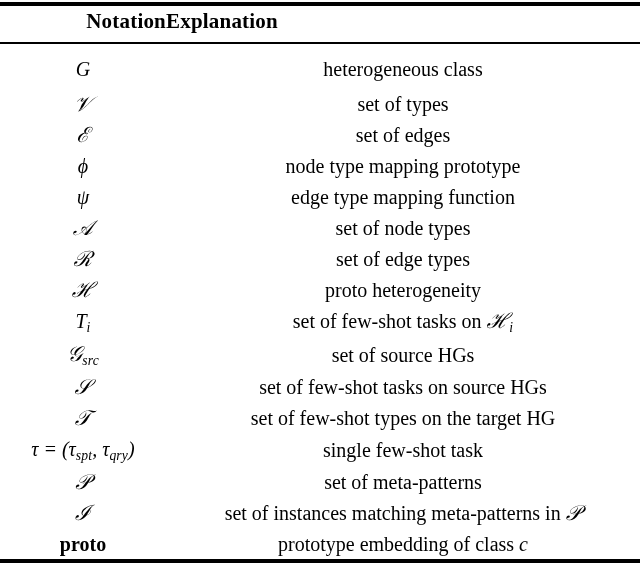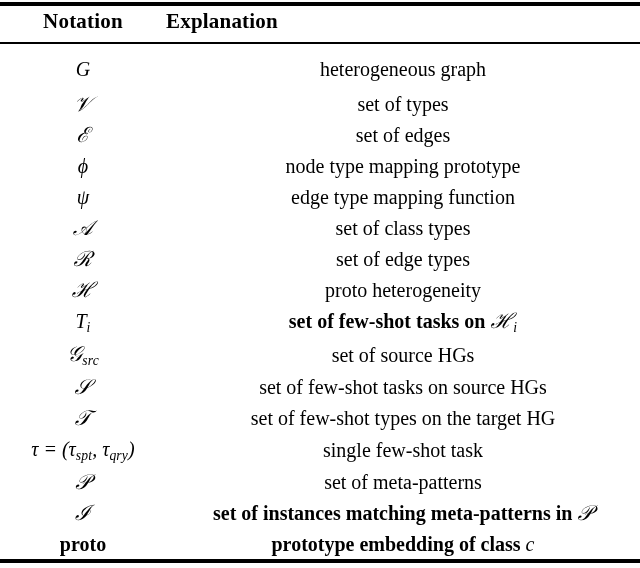--- a/index.html
+++ b/index.html
@@ -54,21 +54,21 @@
   thead th {
     font-weight: bold;
     font-size: 21px;
     letter-spacing: 0.2px;
     padding: 0;
     height: 42px;
     vertical-align: middle;
     text-align: center;
     font-family: "Liberation Serif", "DejaVu Serif", serif;
   }
-  thead th.th-notation { text-align: center; padding-right: 0px; }
+  thead th.th-notation { text-align: right; padding-right: 0px; }
   thead th.th-explanation { text-align: left; }
 
   tbody tr { height: 31px; }
   tbody td {
     padding: 0;
     height: 31px;
     vertical-align: middle;
     text-align: center;
     font-size: 20px;
     line-height: 31px;
@@ -105,21 +105,21 @@
     font-size: 0.68em;
     font-style: italic;
     vertical-align: baseline;
     position: relative;
     top: 0.28em;
     letter-spacing: 0.2px;
   }
   .inline-sym {
     font-style: italic;
   }
-  .nowrap { white-space: nowrap; font-weight: bold; }
+  .nowrap { white-space: nowrap; }
 </style>
 </head>
 <body>
 
 <div class="table-wrap">
 
   <div class="rule-top"></div>
   <div class="rule-mid"></div>
   <div class="rule-bottom"></div>
 
@@ -131,21 +131,21 @@
     <thead>
       <tr>
         <th class="th-notation">Notation</th>
         <th class="th-explanation">Explanation</th>
       </tr>
     </thead>
     <tbody>
 
       <tr>
         <td class="cell-notation"><span class="ital">G</span></td>
-        <td class="cell-explanation">heterogeneous graph</td>
+        <td class="cell-explanation">heterogeneous class</td>
       </tr>
 
       <tr>
         <td class="cell-notation"><span class="cal">𝒱</span></td>
         <td class="cell-explanation">set of types</td>
       </tr>
 
       <tr>
         <td class="cell-notation"><span class="cal">ℰ</span></td>
         <td class="cell-explanation">set of edges</td>
@@ -156,21 +156,21 @@
         <td class="cell-explanation">node type mapping prototype</td>
       </tr>
 
       <tr>
         <td class="cell-notation"><span class="ital">ψ</span></td>
         <td class="cell-explanation">edge type mapping function</td>
       </tr>
 
       <tr>
         <td class="cell-notation"><span class="cal">𝒜</span></td>
-        <td class="cell-explanation">set of class types</td>
+        <td class="cell-explanation">set of node types</td>
       </tr>
 
       <tr>
         <td class="cell-notation"><span class="cal">ℛ</span></td>
         <td class="cell-explanation">set of edge types</td>
       </tr>
 
       <tr>
         <td class="cell-notation"><span class="cal">ℋ</span></td>
         <td class="cell-explanation">proto heterogeneity</td>

